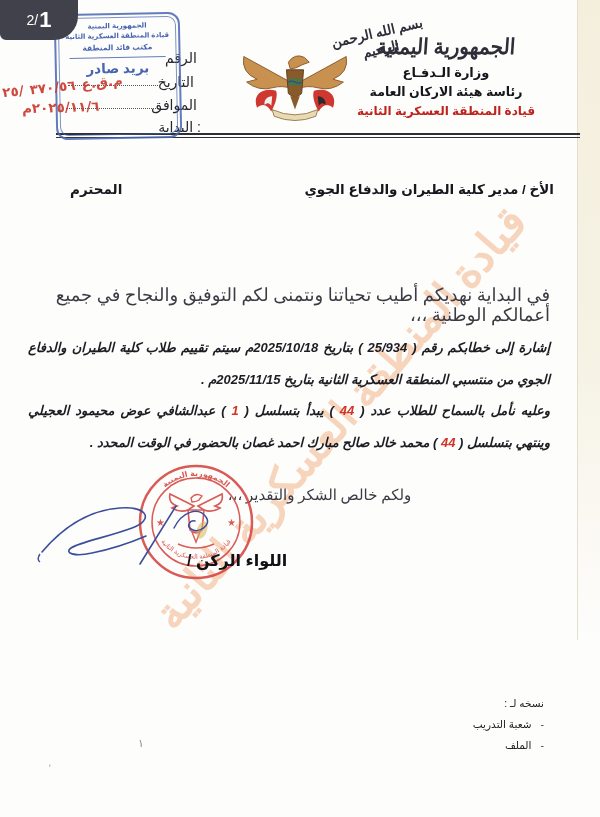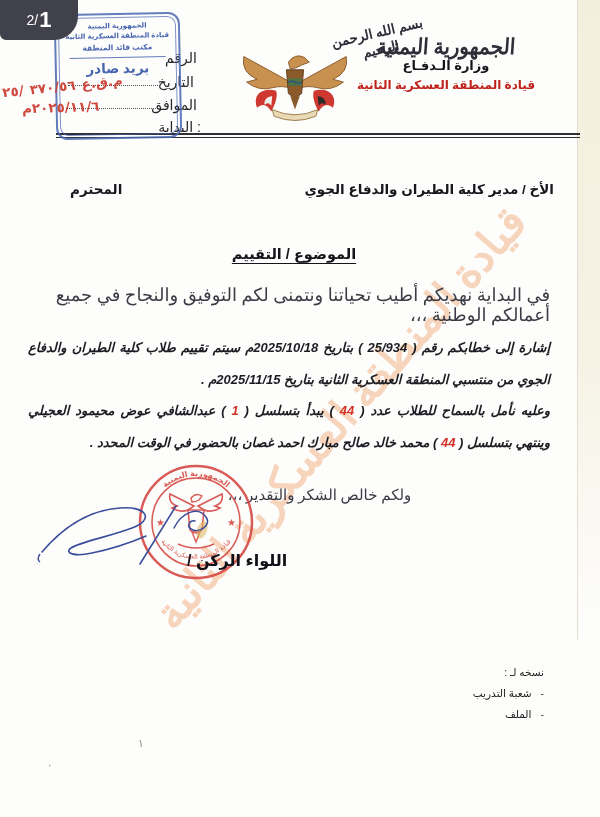--- a/index.html
+++ b/index.html
@@ -36,21 +36,21 @@
   .os-title{font-size:13.5px;font-weight:bold;margin-top:2px;letter-spacing:1px;}
   
   .hw{position:absolute;z-index:4;color:#cb3a2e;font-weight:bold;
       font-family:"DejaVu Sans",sans-serif;opacity:.92;}
   .hw-number{left:2px;top:78px;display:flex;gap:6px;font-size:13.5px;transform:rotate(-6deg);}
   .hw-date{left:22px;top:99px;font-size:13.5px;transform:rotate(-2deg);direction:rtl;}
   
   .letterhead{position:absolute;right:64px;top:34px;width:180px;z-index:2;text-align:center;direction:rtl;}
   .lh-callig{font-family:"Liberation Serif","DejaVu Serif",serif;font-size:20px;font-weight:bold;
         color:#2e2d38;transform:skewX(-4deg) scaleY(1.08);letter-spacing:-1px;}
-  .lh2{font-size:13px;font-weight:bold;color:#15151c;margin-top:0;}
+  .lh2{font-size:13px;font-weight:bold;color:#15151c;margin-top:7px;}
   .lh3{font-size:12.5px;font-weight:bold;color:#15151c;margin-top:4px;}
   .lh4{font-size:12px;font-weight:bold;color:#bf231d;margin-top:5px;}
   .bismillah{position:absolute;left:314px;top:24px;width:130px;z-index:2;
         font-family:"Liberation Serif","DejaVu Serif",serif;font-size:13.5px;font-weight:bold;
         color:#2f2e3a;transform:rotate(-13deg);text-align:center;direction:rtl;}
   .emblem{position:absolute;left:237px;top:47px;z-index:2;}
   .rule{position:absolute;left:56px;top:133px;width:524px;z-index:2;border-top:2.5px solid #2e2e34;}
   .rule::after{content:"";position:absolute;left:0;top:2px;width:100%;border-top:1.2px solid #2e2e34;}
   
   .addressee{position:absolute;left:70px;right:46px;top:181px;z-index:2;direction:rtl;
@@ -71,21 +71,21 @@
         font-family:"Liberation Serif","DejaVu Serif",serif;font-size:15px;color:#3a3a44;direction:rtl;}
   
   .round-stamp{position:absolute;left:136px;top:462px;z-index:3;opacity:.88;}
   .signature{position:absolute;left:36px;top:498px;z-index:5;}
   .sig-rank{position:absolute;left:187px;top:551px;z-index:6;font-size:16px;font-weight:bold;
         color:#101018;direction:rtl;}
   .sig-block{position:absolute;left:38px;top:578px;width:215px;z-index:6;text-align:center;direction:rtl;}
   .sig-name{font-size:13.5px;font-weight:bold;color:#101018;line-height:30px;}
   .sig-title{font-size:12.5px;font-weight:bold;color:#101018;line-height:30px;}
   
-  .copies{position:absolute;right:56px;top:666px;z-index:2;direction:rtl;text-align:right;}
+  .copies{position:absolute;right:56px;top:697px;z-index:2;direction:rtl;text-align:right;}
   .copies-label{font-size:10.5px;color:#222;}
   .copy-item{display:flex;direction:rtl;gap:9px;font-size:10.5px;color:#222;margin-top:9px;}
   .copy-item .dash{color:#444;}
   .faint{position:absolute;z-index:2;color:#8f8f8f;font-size:11px;}
 </style>
 </head>
 <body>
 
 <div class="page">
 
@@ -116,20 +116,21 @@
   <div class="hw hw-number">
     <span>٢٥/</span>
     <span>٣٧٠/٥٦</span>
     <span>م.ق.ع</span>
   </div>
   <div class="hw hw-date">٢٠٢٥/١١/٦م</div>
 
   <div class="letterhead">
     <div class="lh-callig">الجمهورية اليمنية</div>
     <div class="lh2">وزارة الـدفـاع</div>
+    <div class="lh3">رئاسة هيئة الاركان العامة</div>
     <div class="lh4">قيادة المنطقة العسكرية الثانية</div>
   </div>
 
   <div class="bismillah">بسم الله الرحمن الرحيم</div>
 
   <svg class="emblem" width="116" height="74" viewBox="0 0 120 78">
     <path d="M57,38 L6,10 Q3,27 20,34 L9,37 Q22,47 36,43 Q47,40 57,44 Z" fill="#c8914f" stroke="#8a5a2b" stroke-width="1"></path>
     <path d="M63,38 L114,10 Q117,27 100,34 L111,37 Q98,47 84,43 Q73,40 63,44 Z" fill="#c8914f" stroke="#8a5a2b" stroke-width="1"></path>
     <path d="M53,16 Q60,6 70,11 L75,16 L67,19 Q61,23 55,23 Z" fill="#c8914f" stroke="#8a5a2b" stroke-width="1"></path>
     <path d="M40,46 C24,42 15,52 20,64 C26,59 31,61 35,68 C40,59 42,51 40,46 Z" fill="#cf3830"></path>
@@ -143,21 +144,20 @@
     <path d="M36,66 Q60,77 84,66 L82,73 Q60,82 38,73 Z" fill="#e9dab6" stroke="#9a7a4a" stroke-width="1"></path>
   </svg>
 
   <div class="rule"></div>
 
   <div class="addressee">
     <span>الأخ / مدير كلية الطيران والدفاع الجوي</span>
     <span>المحترم</span>
   </div>
 
-  <div class="subject">الموضوع / التقييم</div>
 
   <div class="body-text">
     <div class="opening">في البداية نهديكم أطيب تحياتنا ونتمنى لكم التوفيق والنجاح في جميع أعمالكم الوطنية ،،،</div>
     <div class="para"><span>إشارة إلى خطابكم رقم ( </span><span>25/934</span><span> ) بتاريخ </span><span>2025/10/18م</span><span> سيتم تقييم طلاب كلية الطيران والدفاع الجوي من منتسبي المنطقة العسكرية الثانية بتاريخ </span><span>2025/11/15م</span><span> .</span></div>
     <div class="para"><span>وعليه نأمل بالسماح للطلاب عدد ( </span><span class="red">44</span><span> ) يبدأ بتسلسل ( </span><span class="red">1</span><span> ) عبدالشافي عوض محيمود العجيلي وينتهي بتسلسل ( </span><span class="red">44</span><span> ) محمد خالد صالح مبارك احمد غصان  بالحضور في الوقت المحدد .</span></div>
   </div>
 
   <div class="closing">ولكم خالص الشكر والتقدير ،،،</div>
 
   <svg class="round-stamp" width="120" height="120" viewBox="0 0 120 120">

